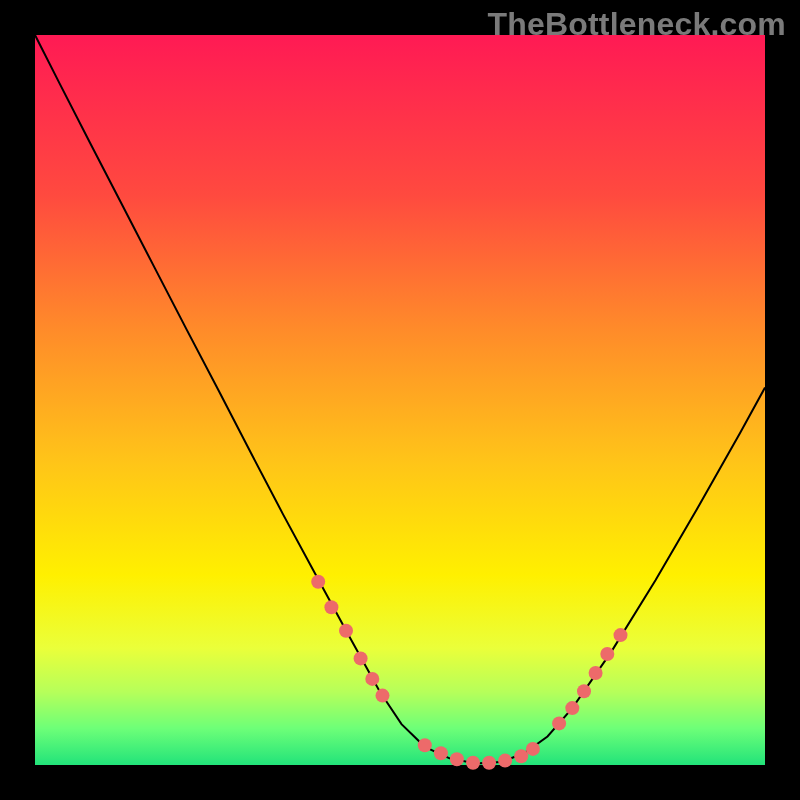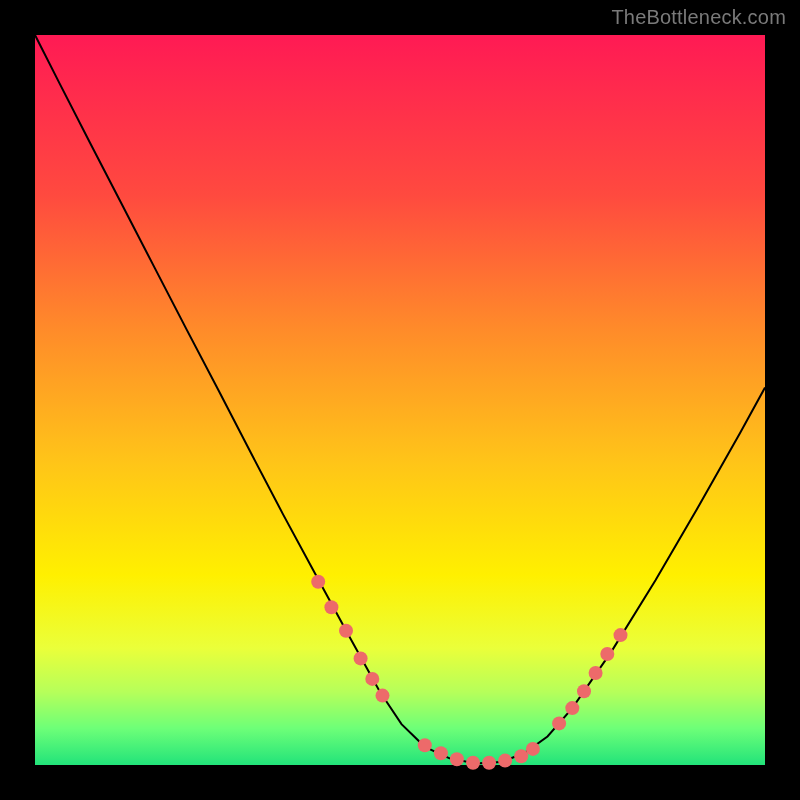--- a/index.html
+++ b/index.html
@@ -21,22 +21,22 @@
   svg {
     position: absolute;
     left: 0;
     top: 0;
   }
   .watermark {
     position: absolute;
     top: 6px;
     right: 14px;
     font-family: Arial, Helvetica, sans-serif;
-    font-size: 20px;
-    font-weight: normal;
+    font-size: 32px;
+    font-weight: bold;
     color: #7a7a7a;
     letter-spacing: 0.2px;
   }
 </style>
 </head>
 <body>
 
 <div class="frame">
   <svg id="chart-svg" width="800" height="800" viewBox="0 0 800 800">
     <defs>

